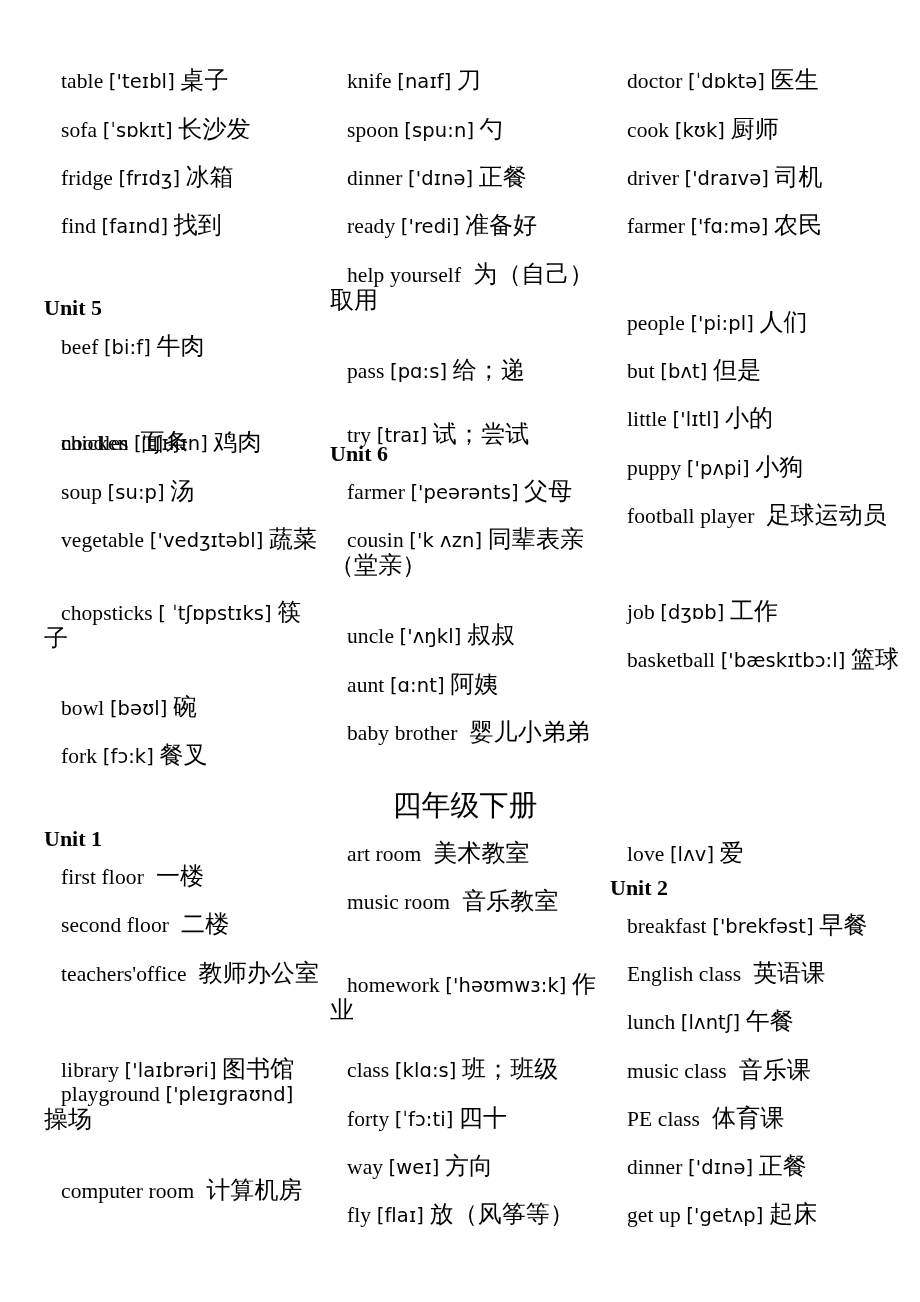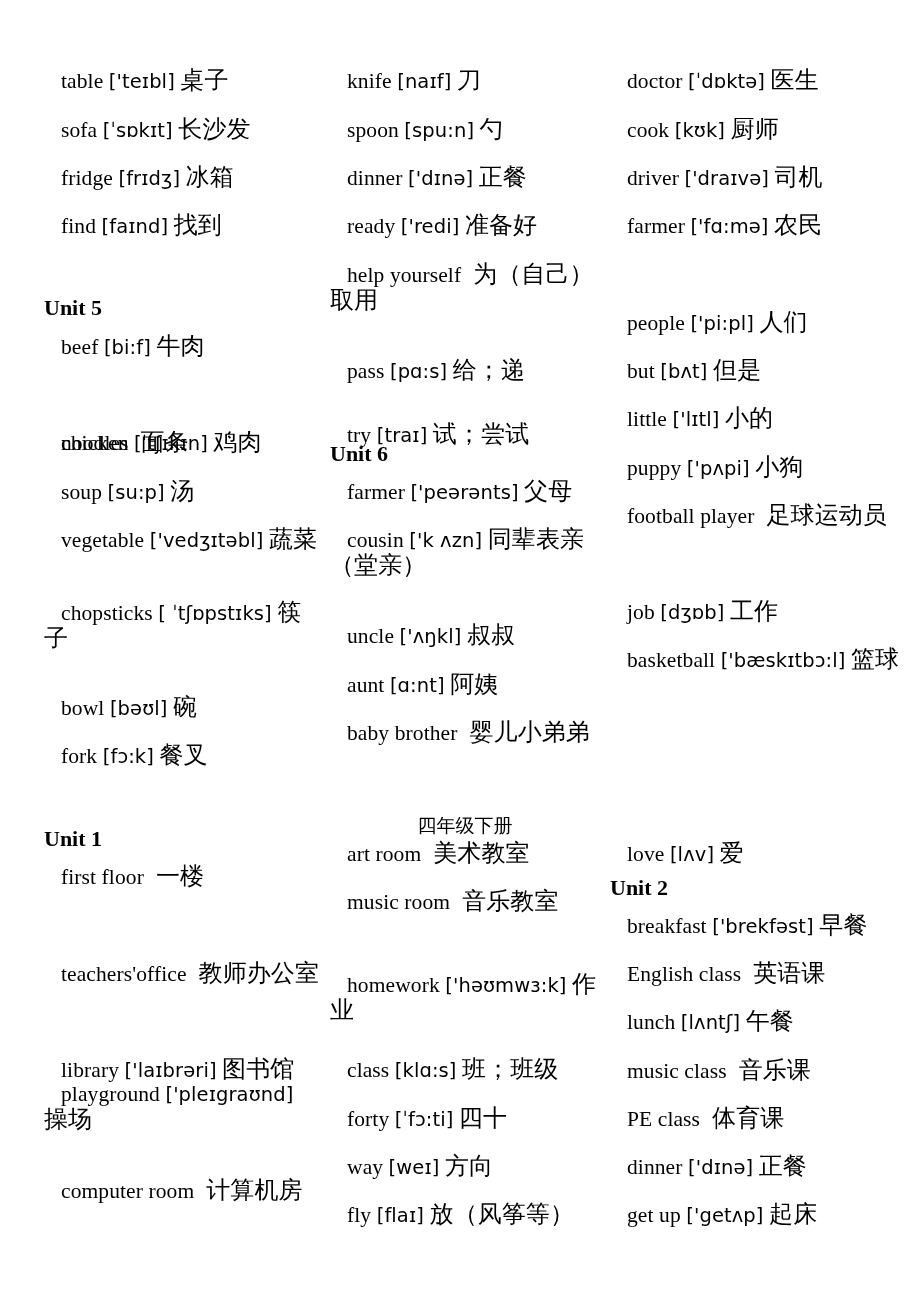--- a/index.html
+++ b/index.html
@@ -40,26 +40,25 @@
   .unit {
     position: absolute;
     left: 0;
     font-weight: bold;
     font-size: 22px;
     line-height: 25px;
   }
 
   .booktitle {
     position: absolute;
-    font-size: 19px;
+    font-size: 29px;
     line-height: 25px;
     text-align: center;
     width: 100%;
     font-family: "Liberation Sans", "DejaVu Sans", sans-serif;
-    margin-top: 20px;
   }
 
   .cn { font-family: "DejaVu Sans", "Liberation Sans", sans-serif; font-size: 24px; }
   .ipa { font-family: "DejaVu Sans", "Liberation Sans", sans-serif; font-size: 19.5px; }
   .en { font-family: "Liberation Serif", "DejaVu Serif", serif; }
   .gap { display: inline-block; width: 12px; }
 </style>
 </head>
 <body>
 
@@ -73,20 +72,21 @@
       <div class="entry" style="top: 334px;"><span class="ind"></span><span class="en">beef</span> <span class="ipa">[bi:f]</span> <span class="cn">牛肉</span></div>
       <div class="entry" style="top: 382px; margin-top: 48px;"><span class="ind"></span><span class="en">chicken</span> <span class="ipa">[ˈtʃɪkɪn]</span> <span class="cn">鸡肉</span></div>
       <div class="entry" style="top: 430px;"><span class="ind"></span><span class="en">noodles</span><span class="gap"></span><span class="cn">面条</span></div>
       <div class="entry" style="top: 479px;"><span class="ind"></span><span class="en">soup</span> <span class="ipa">[su:p]</span> <span class="cn">汤</span></div>
       <div class="entry" style="top: 527px;"><span class="ind"></span><span class="en">vegetable</span> <span class="ipa">['vedʒɪtəbl]</span> <span class="cn">蔬菜</span></div>
       <div class="entry" style="top: 600px;"><span class="ind"></span><span class="en">chopsticks</span> <span class="ipa">[ ˈtʃɒpstɪks]</span> <span class="cn">筷子</span></div>
       <div class="entry" style="top: 695px;"><span class="ind"></span><span class="en">bowl</span> <span class="ipa">[bəʊl]</span> <span class="cn">碗</span></div>
       <div class="entry" style="top: 743px;"><span class="ind"></span><span class="en">fork</span> <span class="ipa">[fɔ:k]</span> <span class="cn">餐叉</span></div>
       <div class="unit" style="top: 826px;">Unit 1</div>
       <div class="entry" style="top: 864px;"><span class="ind"></span><span class="en">first floor</span><span class="gap"></span><span class="cn">一楼</span></div>
+      <div class="entry" style="top: 912px;"><span class="ind"></span><span class="en">second floor</span><span class="gap"></span><span class="cn">二楼</span></div>
       <div class="entry" style="top: 961px;"><span class="ind"></span><span class="en">teachers'office</span><span class="gap"></span><span class="cn">教师办公室</span></div>
       <div class="entry" style="top: 1057px;"><span class="ind"></span><span class="en">library</span> <span class="ipa">['laɪbrəri]</span> <span class="cn">图书馆</span></div>
       <div class="entry" style="top: 1082px;"><span class="ind"></span><span class="en">playground</span> <span class="ipa">['pleɪgraʊnd]</span> <span class="cn">操场</span></div>
       <div class="entry" style="top: 1178px;"><span class="ind"></span><span class="en">computer room</span><span class="gap"></span><span class="cn">计算机房</span></div>
     </div>
   <div class="col col-2">
       <div class="entry" style="top: 68px;"><span class="ind"></span><span class="en">knife</span> <span class="ipa">[naɪf]</span> <span class="cn">刀</span></div>
       <div class="entry" style="top: 117px;"><span class="ind"></span><span class="en">spoon</span> <span class="ipa">[spu:n]</span> <span class="cn">勺</span></div>
       <div class="entry" style="top: 165px;"><span class="ind"></span><span class="en">dinner</span> <span class="ipa">['dɪnə]</span> <span class="cn">正餐</span></div>
       <div class="entry" style="top: 213px;"><span class="ind"></span><span class="en">ready</span> <span class="ipa">['redi]</span> <span class="cn">准备好</span></div>

